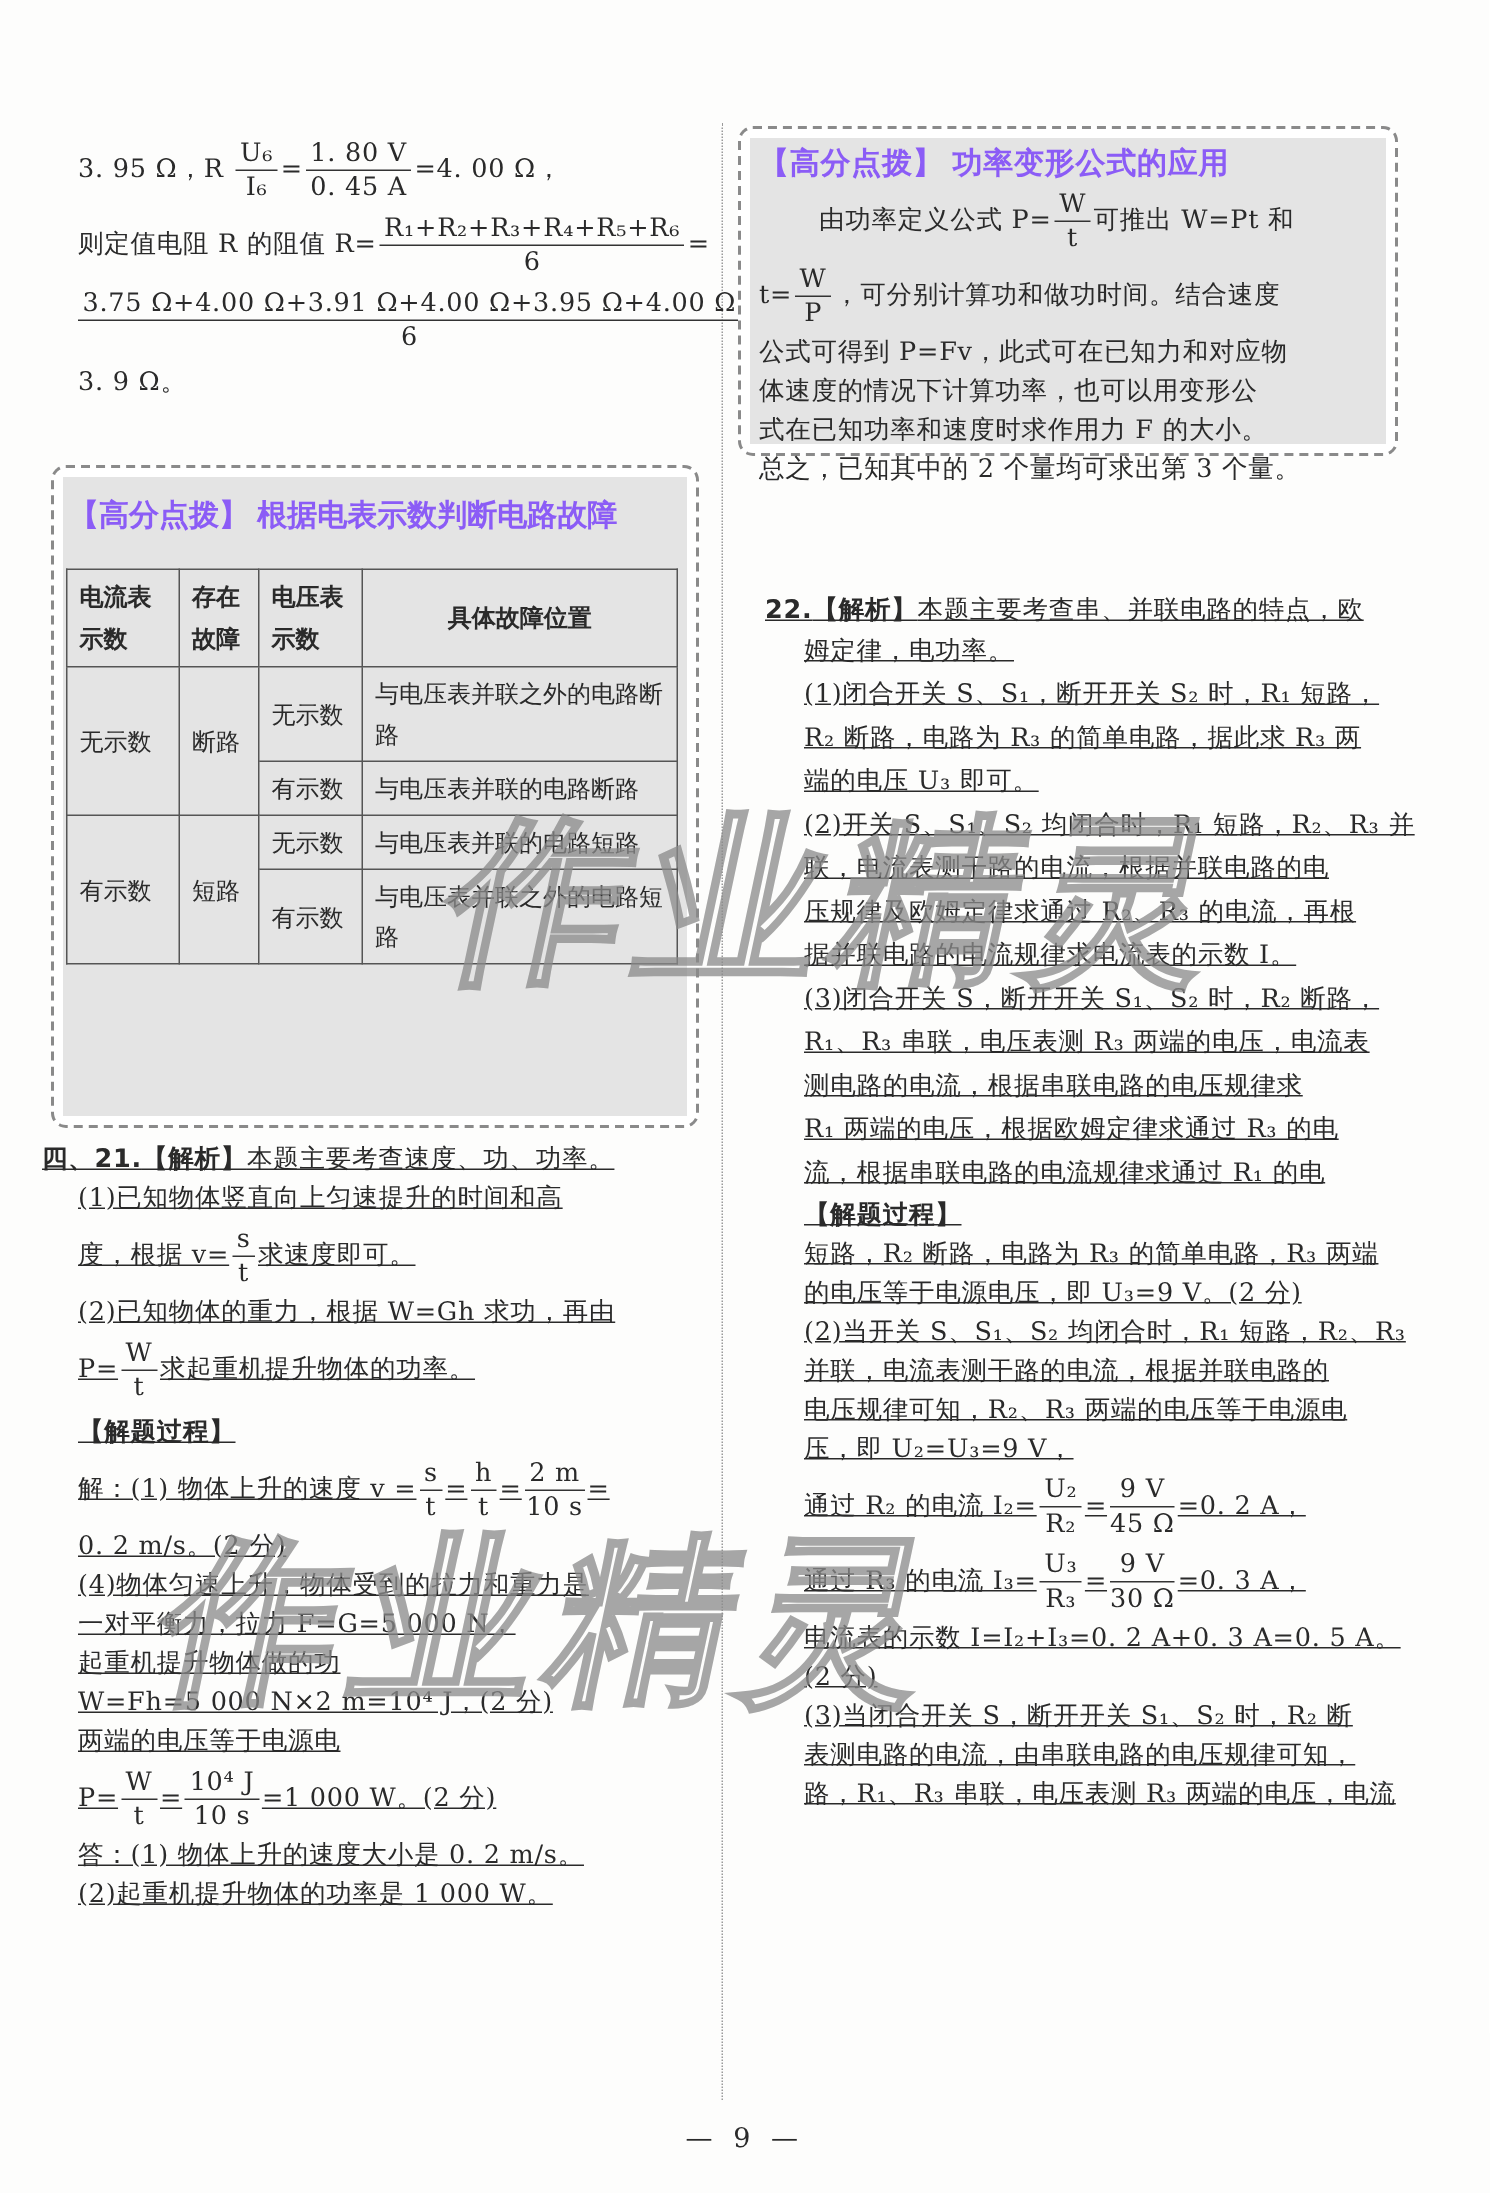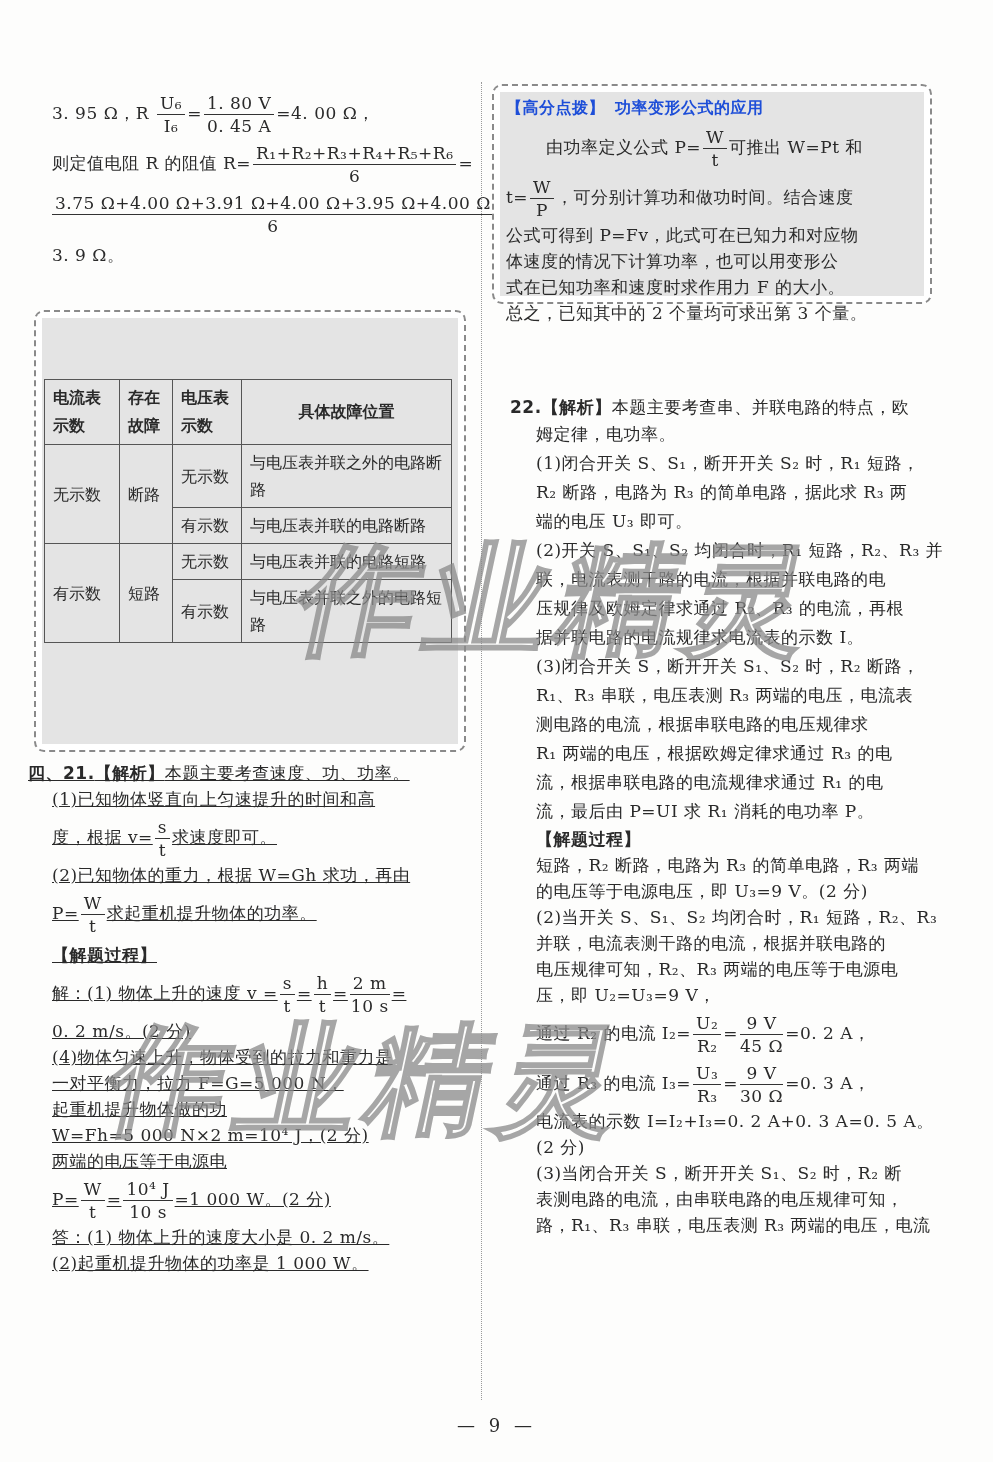--- a/index.html
+++ b/index.html
@@ -1,30 +1,30 @@
 <!DOCTYPE html>
 <html><head>
 <meta charset="utf-8">
 <style>
   html,body{margin:0;padding:0;background:#fff;}
   body{width:993px;height:1462px;position:relative;overflow:hidden;
        font-family:"DejaVu Serif","Liberation Serif",serif;color:#2a2a2a;font-size:17px;}
   .page{position:absolute;left:0;top:0;width:993px;height:1462px;background:#fdfdfc;}
   .col{position:absolute;top:88px;}
   .col-left{left:52px;width:420px;}
-  .col-right{left:510px;width:422px;}
+  .col-right{left:510px;width:422px;text-decoration:underline;}
   .divider{position:absolute;left:481px;top:82px;width:0;height:1318px;border-left:1px dotted #9a9a9a;}
   .line{line-height:26px;white-space:nowrap;letter-spacing:0.5px;}
   .frac{display:inline-block;vertical-align:middle;text-align:center;margin:0 2px;}
   .frac .num{display:block;border-bottom:1px solid #333;padding:0 3px;line-height:22px;}
   .frac .den{display:block;line-height:22px;}
   .tall{line-height:50px;}
   .box{position:absolute;border:2px dashed #8a8a8a;border-radius:10px;background:#fff;}
   .box-inner{position:absolute;left:6px;right:6px;top:6px;bottom:6px;background:#e4e4e4;}
-  .box-title{font-family:Liberation Mono, monospace;font-weight:bold;font-size:16px;color:#1d4ed8;}
+  .box-title{font-family:Liberation Sans, sans-serif;font-weight:bold;font-size:20px;color:#8b5cf6;}
   table.fault{border-collapse:collapse;font-size:16px;position:absolute;margin-top:11px;}
   table.fault td{border:1px solid #555;padding:4px 8px;vertical-align:middle;line-height:27px;}
   table.fault th{border:1px solid #555;padding:4px 8px;font-family:"DejaVu Sans","Liberation Sans",sans-serif;font-weight:bold;font-size:16px;text-align:left;line-height:28px;}
   .bold-label{font-family:"DejaVu Sans","Liberation Sans",sans-serif;font-weight:bold;}
   .pagenum{position:absolute;left:0;right:0;top:1415px;text-align:center;font-size:18px;letter-spacing:4px;}
   .watermark{position:absolute;font-family:"DejaVu Sans",sans-serif;font-size:120px;font-weight:bold;color:transparent;-webkit-text-stroke:2px #8a8a8a;opacity:0.75;transform:skewX(-12deg);pointer-events:none;letter-spacing:10px;}
 </style>
 </head>
 <body>
 
@@ -41,20 +41,21 @@
       <span>则定值电阻 R 的阻值 R=</span><span class="frac"><span class="num">R₁+R₂+R₃+R₄+R₅+R₆</span><span class="den">6</span></span><span>=</span>
     </div>
     <div class="line tall">
       <span class="frac" style="margin-left:0"><span class="num">3.75 Ω+4.00 Ω+3.91 Ω+4.00 Ω+3.95 Ω+4.00 Ω</span><span class="den">6</span></span><span>≈</span>
     </div>
     <div class="line" style="margin-top:4px">3. 9 Ω。</div>
   </div>
 
   <div class="box" style="left:34px;top:310px;width:428px;height:438px;">
     <div class="box-inner"></div>
+    <div class="box-title" style="position:absolute;left:10px;top:18px;">【高分点拨】  根据电表示数判断电路故障</div>
     <table class="fault" style="left:8px;top:56px;width:408px;">
       <tbody>
           <tr>
         <th style="width:58px">电流表示数</th>
         <th style="width:36px">存在故障</th>
         <th style="width:52px">电压表示数</th>
         <th style="text-align:center">具体故障位置</th>
       </tr>
       <tr>
         <td rowspan="2">无示数</td>
@@ -127,21 +128,20 @@
       <div class="line" style="line-height:29px">端的电压 U₃ 即可。</div>
       <div class="line" style="line-height:29px">(2)开关 S、S₁、S₂ 均闭合时，R₁ 短路，R₂、R₃ 并</div>
       <div class="line" style="line-height:29px">联，电流表测干路的电流，根据并联电路的电</div>
       <div class="line" style="line-height:29px">压规律及欧姆定律求通过 R₂、R₃ 的电流，再根</div>
       <div class="line" style="line-height:29px">据并联电路的电流规律求电流表的示数 I。</div>
       <div class="line" style="line-height:29px">(3)闭合开关 S，断开开关 S₁、S₂ 时，R₂ 断路，</div>
       <div class="line" style="line-height:29px">R₁、R₃ 串联，电压表测 R₃ 两端的电压，电流表</div>
       <div class="line" style="line-height:29px">测电路的电流，根据串联电路的电压规律求</div>
       <div class="line" style="line-height:29px">R₁ 两端的电压，根据欧姆定律求通过 R₃ 的电</div>
       <div class="line" style="line-height:29px">流，根据串联电路的电流规律求通过 R₁ 的电</div>
-      <div class="line" style="line-height:29px">流，最后由 P=UI 求 R₁ 消耗的电功率 P。</div>
       <div class="line bold-label">【解题过程】</div>
       <div class="line">短路，R₂ 断路，电路为 R₃ 的简单电路，R₃ 两端</div>
       <div class="line">的电压等于电源电压，即 U₃=9 V。(2 分)</div>
       <div class="line">(2)当开关 S、S₁、S₂ 均闭合时，R₁ 短路，R₂、R₃</div>
       <div class="line">并联，电流表测干路的电流，根据并联电路的</div>
       <div class="line">电压规律可知，R₂、R₃ 两端的电压等于电源电</div>
       <div class="line">压，即 U₂=U₃=9 V，</div>
       <div class="line tall"><span>通过 R₂ 的电流 I₂=</span><span class="frac"><span class="num">U₂</span><span class="den">R₂</span></span>=<span class="frac"><span class="num">9 V</span><span class="den">45 Ω</span></span><span>=0. 2 A，</span></div>
       <div class="line tall"><span>通过 R₃ 的电流 I₃=</span><span class="frac"><span class="num">U₃</span><span class="den">R₃</span></span>=<span class="frac"><span class="num">9 V</span><span class="den">30 Ω</span></span><span>=0. 3 A，</span></div>
       <div class="line">电流表的示数 I=I₂+I₃=0. 2 A+0. 3 A=0. 5 A。</div>

